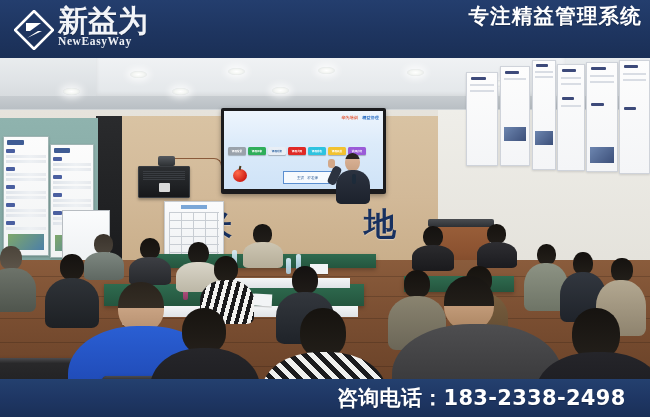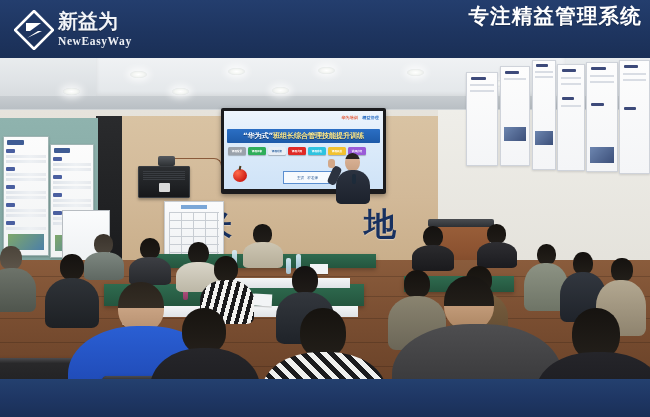--- a/index.html
+++ b/index.html
@@ -6,21 +6,21 @@
   body{font-family:"Liberation Sans","DejaVu Sans",sans-serif;}
   #page{position:relative;width:650px;height:417px;overflow:hidden;background:#1d3461;}
 
   
   .header{position:absolute;left:0;top:0;width:650px;height:58px;
     background:linear-gradient(180deg,#243e6e 0%,#1e3560 55%,#1a2f56 100%);
     overflow:hidden;}
   .hdr-logo{position:absolute;left:14px;top:6px;width:132px;height:48px;}
   .logo-mark{position:absolute;left:0;top:4px;width:40px;height:40px;}
   .logo-txt{position:absolute;left:44px;top:1px;width:96px;}
-  .logo-cn{font-family:"DejaVu Sans",sans-serif;font-weight:700;font-size:20px;
+  .logo-cn{font-family:"DejaVu Sans",sans-serif;font-weight:700;font-size:30px;
     color:#f2f4f8;letter-spacing:0px;line-height:28px;
     text-shadow:0 1px 0 rgba(0,0,0,.3);white-space:nowrap;}
   .logo-en{font-family:"Liberation Serif",serif;font-weight:700;font-size:11.5px;
     color:#eef1f6;letter-spacing:.6px;line-height:13px;white-space:nowrap;
     margin-top:0px;}
   .hdr-slogan{position:absolute;right:8px;top:3px;text-align:left;}
   .hdr-line{font-family:"DejaVu Sans",sans-serif;font-weight:700;font-size:20.5px;
     line-height:26px;color:#ffffff;letter-spacing:1.2px;white-space:nowrap;
     text-shadow:0 1px 1px rgba(0,0,0,.25);}
 
@@ -314,23 +314,20 @@
         <div style="left:48px;top:0;width:1px;height:44px;"></div>
       </div>
     </div>
 
     <div class="screen-frame"></div>
     <div class="screen">
       <div class="slide-top-txt">
         <span class="stt">华为培训</span>
         <span class="stt b">精益管理</span>
       </div>
-      <div class="slide-title">
-        <span><b>“华为式”</b><i style="font-style:normal">班组长综合管理技能提升训练</i></span>
-      </div>
       <div class="chips">
         <div class="chip" style="background:#9aa2ab">课程背景</div>
         <div class="chip" style="background:#2fae5a">课程目标</div>
         <div class="chip" style="background:#e8eef5;color:#3b6ea8">课程对象</div>
         <div class="chip" style="background:#e02a26">课程大纲</div>
         <div class="chip" style="background:#2ec3e0">课程特色</div>
         <div class="chip" style="background:#f2c230">课程收益</div>
         <div class="chip" style="background:#9a5bd8">讲师介绍</div>
       </div>
       <div class="apple"></div>
@@ -465,15 +462,16 @@
     </div>
 
     <div class="person">
       <div class="head" style="left:572px;top:250px;width:48px;height:52px;background:linear-gradient(180deg,#161310,#231f1a);"></div>
       <div class="torso" style="left:536px;top:294px;width:126px;height:86px;background:linear-gradient(180deg,#25252a,#141417);"></div>
     </div>
 
   </div>
 
   <div class="footer">
+    <div class="ft-right"><span>咨询电话：</span><span>183-2338-2498</span></div>
   </div>
 
 </div>
 
 </body></html>

